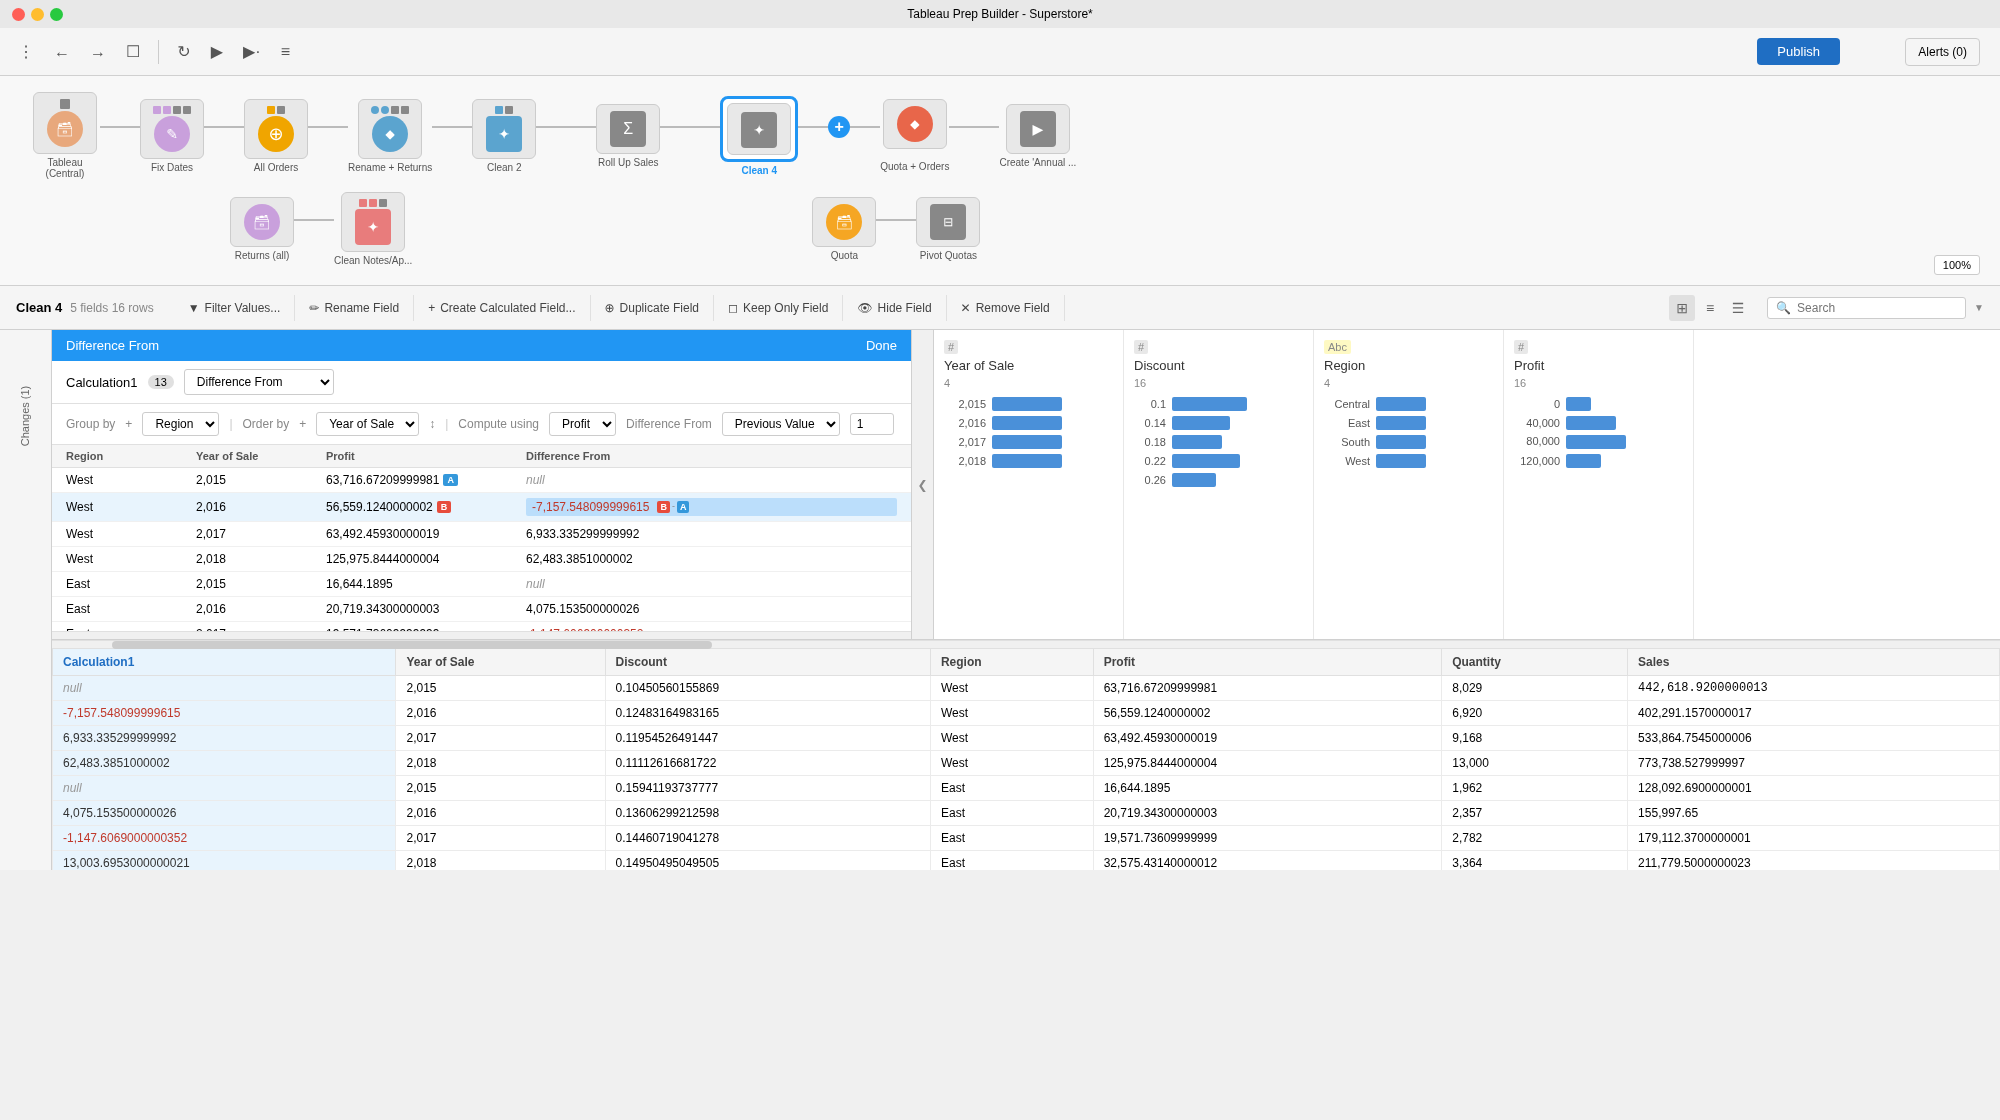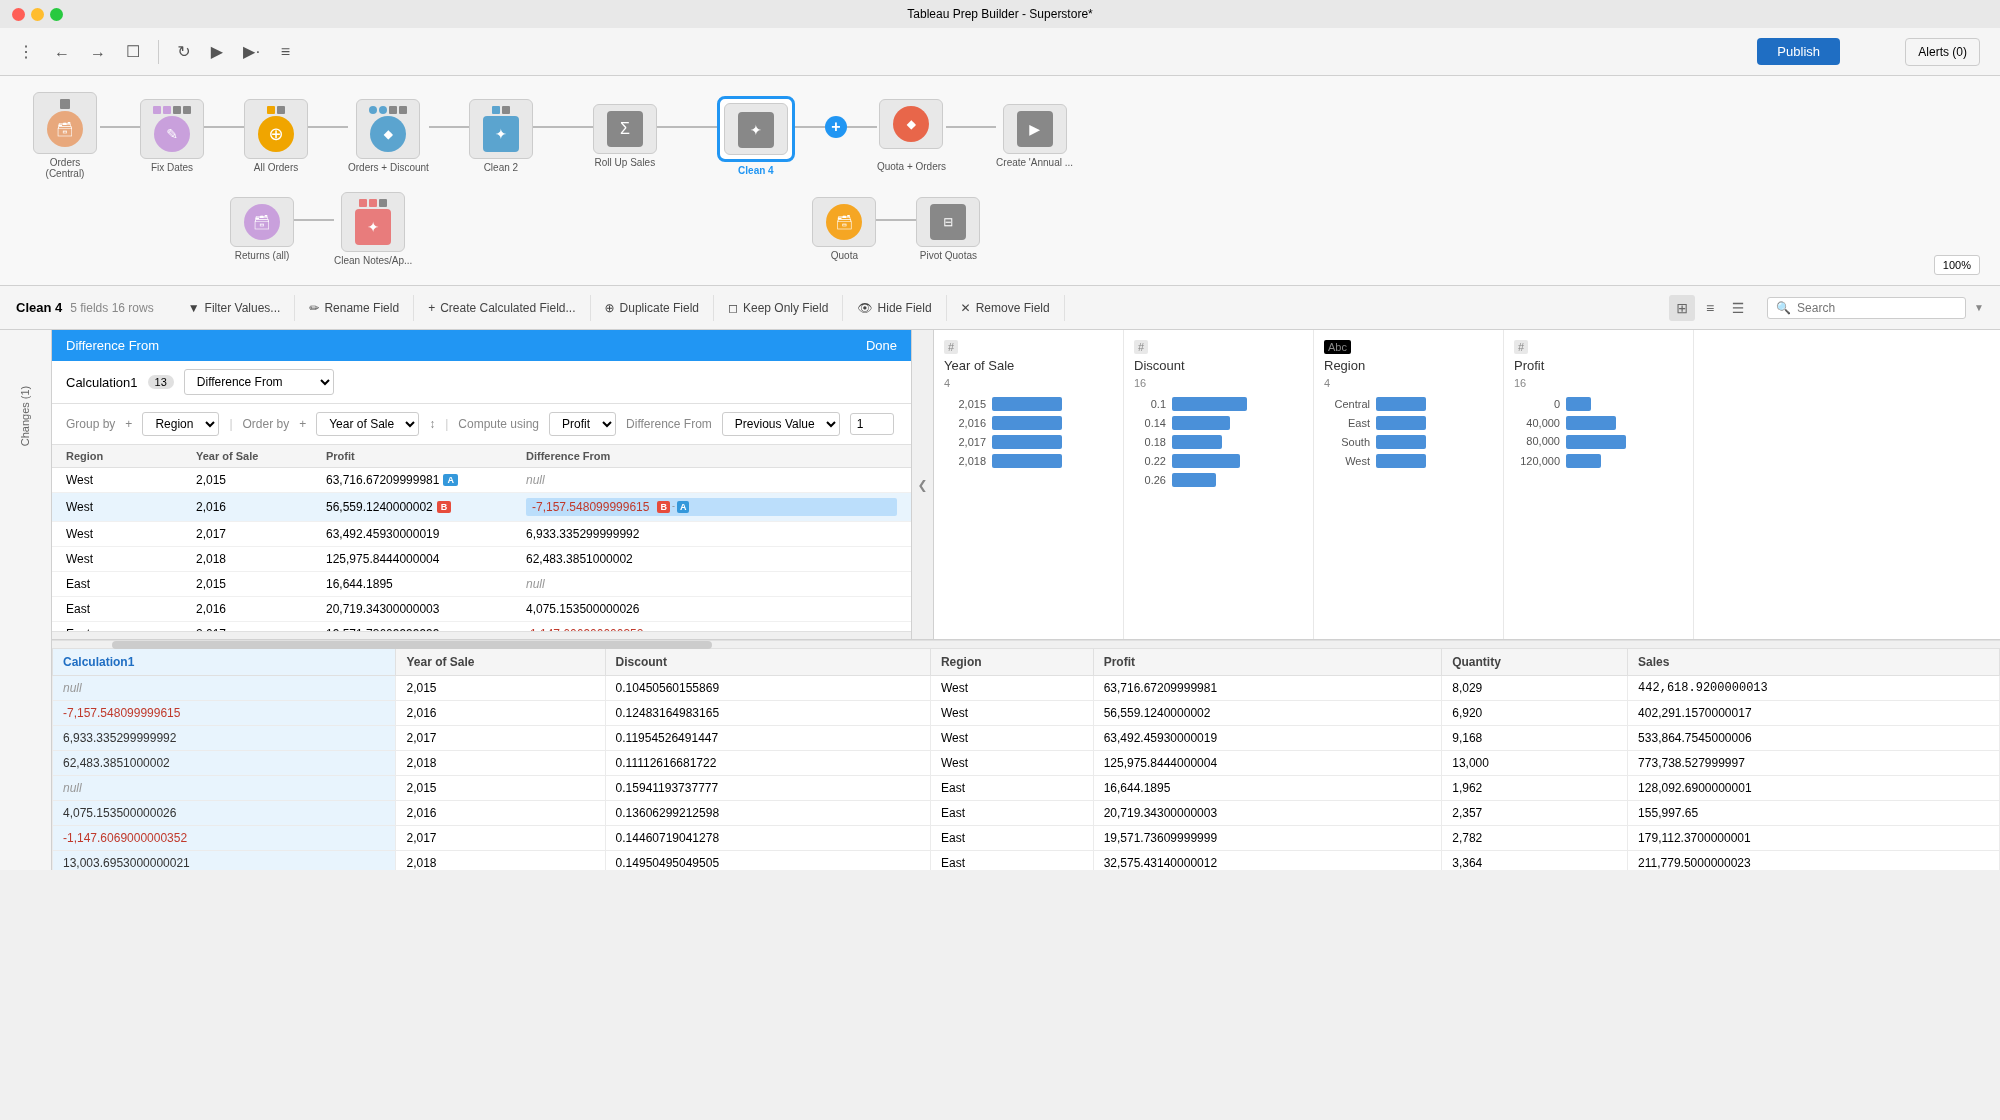--- a/index.html
+++ b/index.html
@@ -69,21 +69,21 @@
 
   <div style="display:flex;align-items:center;padding:16px 30px;position:absolute;top:0;left:0;">
 
     <div class="node-wrapper">
       <div style="background:#e8e8e8;border:1px solid #ccc;border-radius:6px;padding:6px 10px;display:flex;flex-direction:column;align-items:center;gap:2px;min-width:64px;">
         <div style="display:flex;gap:2px;">
             <div style="width:10px;height:10px;background:#888;border-radius:1px;"></div>
           </div>
         <div style="width:36px;height:36px;background:#e8a87c;border-radius:50%;display:flex;align-items:center;justify-content:center;color:white;font-size:14px;">🗃</div>
       </div>
-      <div style="font-size:10px;color:#555;margin-top:3px;text-align:center;max-width:70px;">Orders (Central)</div>
+      <div style="font-size:10px;color:#555;margin-top:3px;text-align:center;max-width:70px;">Tableau (Central)</div>
     </div>
     <div style="width:40px;height:2px;background:#bbb;margin-bottom:18px;"></div>
 
     <div class="node-wrapper">
       <div style="background:#e8e8e8;border:1px solid #ccc;border-radius:6px;padding:6px 10px;display:flex;flex-direction:column;align-items:center;gap:2px;min-width:64px;">
         <div style="display:flex;gap:2px;">
           <div style="width:8px;height:8px;background:#c9a0dc;border-radius:1px;"></div>
           <div style="width:8px;height:8px;background:#c9a0dc;border-radius:1px;"></div>
           <div style="width:8px;height:8px;background:#888;border-radius:1px;"></div>
           <div style="width:8px;height:8px;background:#888;border-radius:1px;"></div>
@@ -109,21 +109,21 @@
     <div class="node-wrapper">
       <div style="background:#e8e8e8;border:1px solid #ccc;border-radius:6px;padding:6px 10px;display:flex;flex-direction:column;align-items:center;gap:2px;min-width:64px;">
         <div style="display:flex;gap:2px;">
           <div style="width:8px;height:8px;background:#5ba4cf;border-radius:50%;"></div>
           <div style="width:8px;height:8px;background:#5ba4cf;border-radius:50%;"></div>
           <div style="width:8px;height:8px;background:#888;border-radius:1px;"></div>
           <div style="width:8px;height:8px;background:#888;border-radius:1px;"></div>
         </div>
         <div style="width:36px;height:36px;background:#5ba4cf;border-radius:50%;display:flex;align-items:center;justify-content:center;color:white;font-size:12px;">◆</div>
       </div>
-      <div style="font-size:10px;color:#555;margin-top:3px;">Orders + Discount</div>
+      <div style="font-size:10px;color:#555;margin-top:3px;">Rename + Returns</div>
     </div>
     <div style="width:40px;height:2px;background:#bbb;margin-bottom:18px;"></div>
 
     <div class="node-wrapper">
       <div style="background:#e8e8e8;border:1px solid #ccc;border-radius:6px;padding:6px 10px;display:flex;flex-direction:column;align-items:center;gap:2px;min-width:64px;">
         <div style="display:flex;gap:2px;">
           <div style="width:8px;height:8px;background:#5ba4cf;border-radius:1px;"></div>
           <div style="width:8px;height:8px;background:#888;border-radius:1px;"></div>
         </div>
         <div style="width:36px;height:36px;background:#5ba4cf;border-radius:4px;display:flex;align-items:center;justify-content:center;color:white;font-size:14px;">✦</div>
@@ -452,21 +452,21 @@
             </div>
             <div style="display:flex;align-items:center;gap:6px;font-size:11px;">
               <span style="min-width:32px;text-align:right;color:#555;">0.26</span>
               <div style="width:44px;height:14px;background:#4a90d9;border-radius:2px;"></div>
             </div>
           </div>
         </div>
 
         <div style="min-width:190px;border-right:1px solid #e8e8e8;padding:10px;display:flex;flex-direction:column;gap:4px;">
           <div style="display:flex;align-items:center;gap:4px;">
-            <span style="font-size:11px;color:#888;background:#000000;padding:1px 4px;border-radius:2px;">Abc</span>
+            <span style="font-size:11px;color:#888;background:#fef9c3;padding:1px 4px;border-radius:2px;">Abc</span>
           </div>
           <div style="font-size:13px;font-weight:500;color:#333;">Region</div>
           <div style="font-size:11px;color:#888;">4</div>
           <div style="display:flex;flex-direction:column;gap:5px;margin-top:4px;">
             <div style="display:flex;align-items:center;gap:6px;font-size:11px;">
               <span style="min-width:46px;text-align:right;color:#555;">Central</span>
               <div style="width:50px;height:14px;background:#4a90d9;border-radius:2px;"></div>
             </div>
             <div style="display:flex;align-items:center;gap:6px;font-size:11px;">
               <span style="min-width:46px;text-align:right;color:#555;">East</span>

